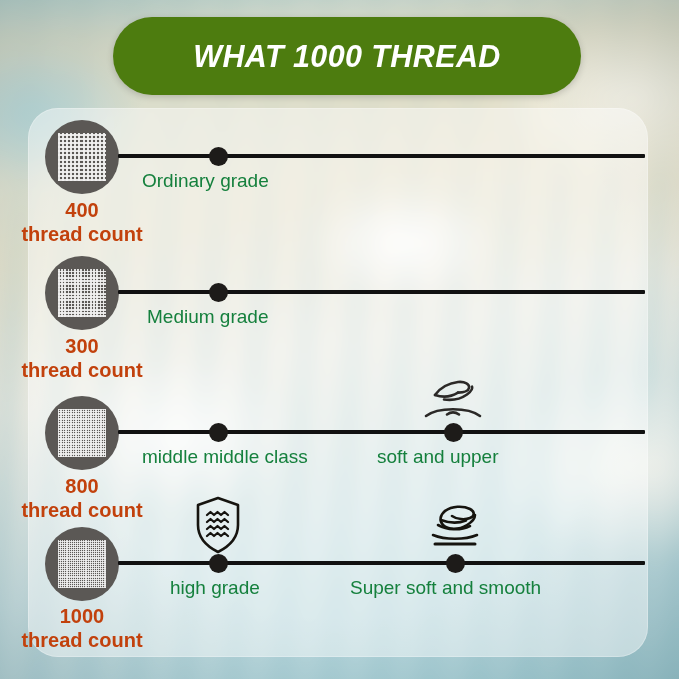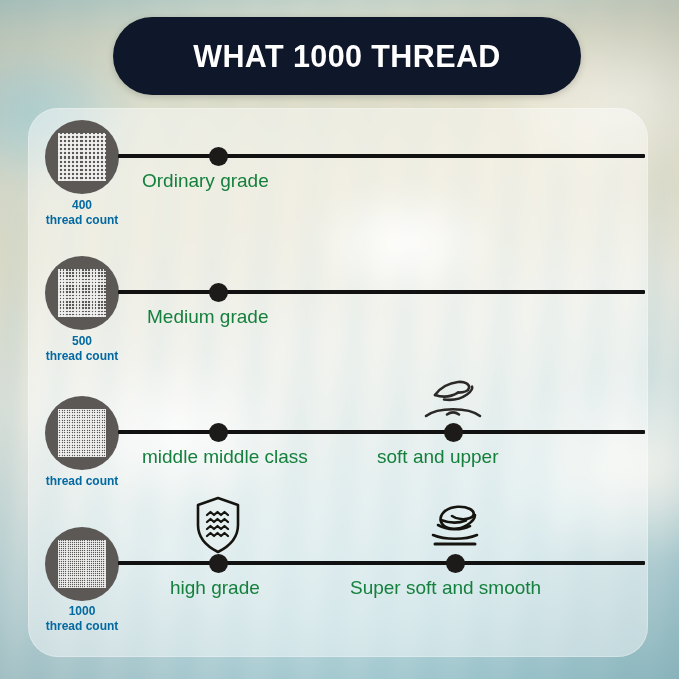--- a/index.html
+++ b/index.html
@@ -56,27 +56,28 @@
     box-shadow: 0 0 0 1px rgba(255,255,255,0.25) inset;
   }
 
   
   .title-pill {
     position: absolute;
     left: 113px;
     top: 17px;
     width: 468px;
     height: 78px;
-    background: #0f172a;
+    background: #4d7c0f;
     border-radius: 40px;
     display: flex;
     flex-direction: row;
     align-items: center;
     justify-content: center;
     box-shadow: 0 2px 7px rgba(0,0,0,0.18);
+    font-style: italic;
   }
   .title-line {
     color: #ffffff;
     font-weight: bold;
     font-size: 30.5px;
     letter-spacing: 0.4px;
     line-height: 1.06;
     text-align: center;
     white-space: nowrap;
   }
@@ -118,23 +119,23 @@
   .mesh.m1000 {
     background-image:
       repeating-linear-gradient(0deg, rgba(255,255,255,0.85) 0 1px, rgba(0,0,0,0) 1px 1.9px),
       repeating-linear-gradient(90deg, rgba(255,255,255,0.85) 0 1px, rgba(0,0,0,0) 1px 1.9px);
   }
 
   .tc-caption {
     position: absolute;
     width: 150px;
     text-align: center;
-    color: #0369a1;
+    color: #c2410c;
     font-weight: bold;
-    font-size: 12px;
+    font-size: 20px;
     line-height: 1.22;
   }
 
   .axis-line {
     position: absolute;
     height: 4px;
     background: #111111;
     border-radius: 1px;
   }
   .axis-dot {
@@ -184,32 +185,33 @@
         </div>
         <div class="axis-line" style="left: 118px; width: 527px; top: 154px;"></div>
         <div class="axis-dot" style="left: 208.5px; top: 146.5px;"></div>
         <div class="node-label" style="left: 142px; top: 170px;">Ordinary grade</div>
       </div>
       <div class="row">
         <div class="tc-circle" style="left: 45px; top: 256px;">
           <div class="mesh m600"></div>
         </div>
         <div class="tc-caption" style="left: 7px; top: 334px;">
-          <div>500</div>
+          <div>300</div>
           <div>thread count</div>
         </div>
         <div class="axis-line" style="left: 118px; width: 527px; top: 290px;"></div>
         <div class="axis-dot" style="left: 208.5px; top: 282.5px;"></div>
         <div class="node-label" style="left: 147px; top: 306px;">Medium grade</div>
       </div>
       <div class="row">
         <div class="tc-circle" style="left: 45px; top: 396px;">
           <div class="mesh m800"></div>
         </div>
         <div class="tc-caption" style="left: 7px; top: 474px;">
+          <div>800</div>
           <div>thread count</div>
         </div>
         <div class="axis-line" style="left: 118px; width: 527px; top: 430px;"></div>
         <div class="axis-dot" style="left: 208.5px; top: 422.5px;"></div>
         <div class="node-label" style="left: 142px; top: 446px;">middle middle class</div>
         <div class="axis-dot" style="left: 443.5px; top: 422.5px;"></div>
         <div class="node-label" style="left: 377px; top: 446px;">soft and upper</div>
         <div class="icon-holder" style="left: 418px; top: 364px; width: 70px; height: 60px;">
     <svg width="62" height="48" viewBox="0 0 62 48" fill="none" stroke="#2b2927" stroke-width="2.6" stroke-linecap="round" stroke-linejoin="round">
       <path d="M13 19 C18 12, 27 7, 36 6 C43 5.4, 48 8, 47 12 C46.3 15, 42 16.5, 36 16.6"></path>

